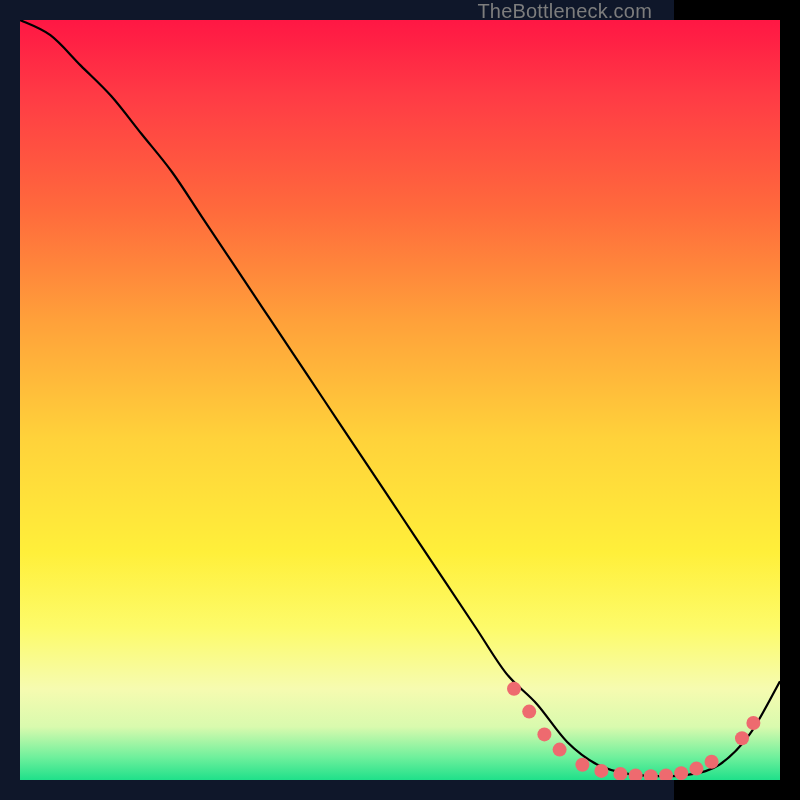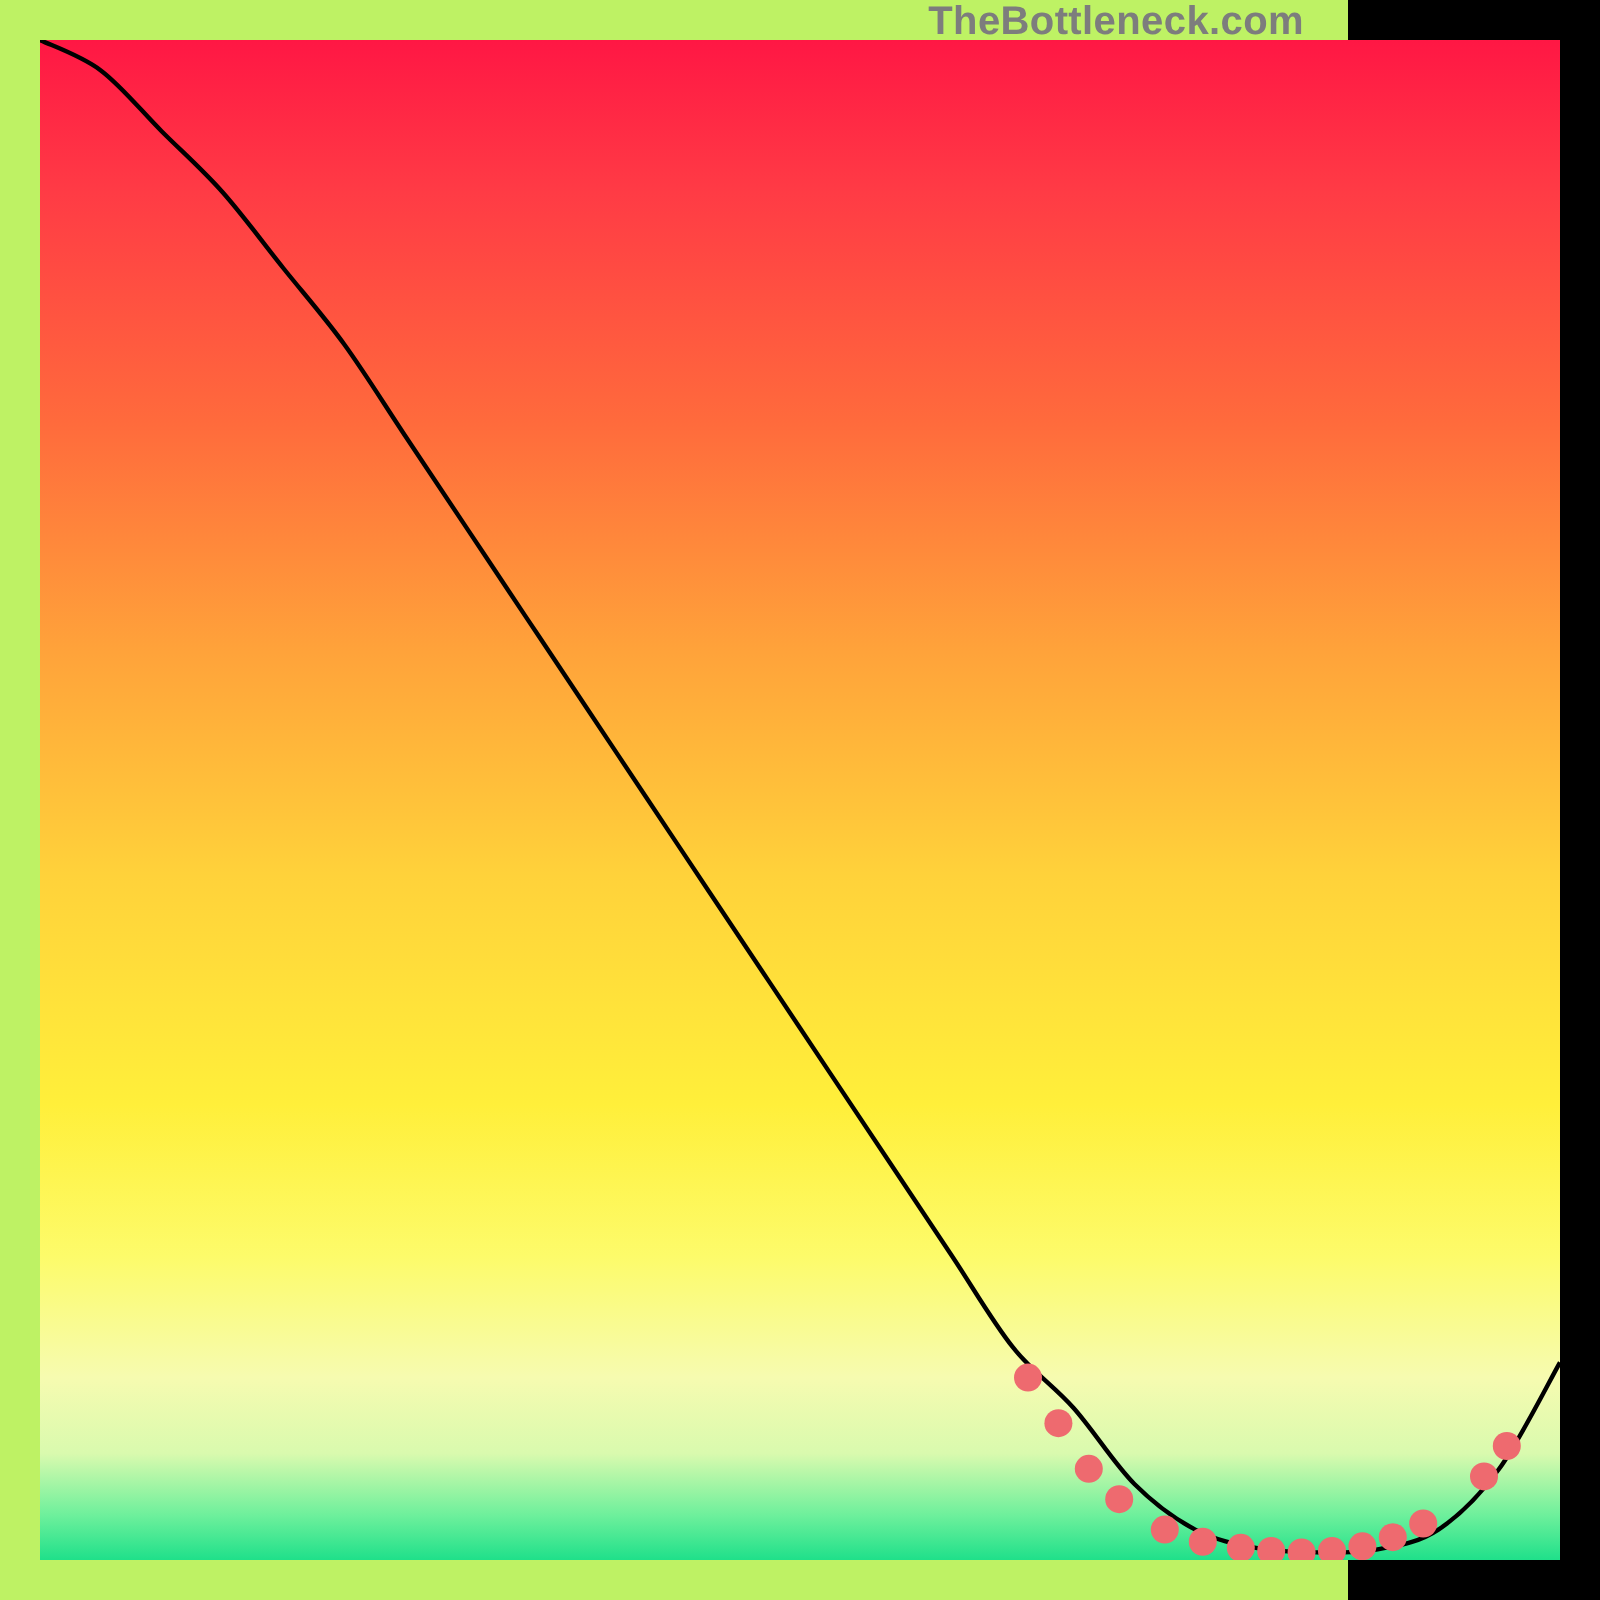--- a/index.html
+++ b/index.html
@@ -8,22 +8,21 @@
     width: 800px;
     height: 800px;
     background: #000;
     overflow: hidden;
     font-family: Arial, Helvetica, sans-serif;
   }
   .frame {
     position: relative;
     width: 674px;
     height: 800px;
-    background: #bef264;
-    font-weight: bold;
+    background: #0f172a;
   }
   .plot {
     position: absolute;
     left: 20px;
     top: 20px;
     width: 760px;
     height: 760px;
     
     background: linear-gradient(
       to bottom,

